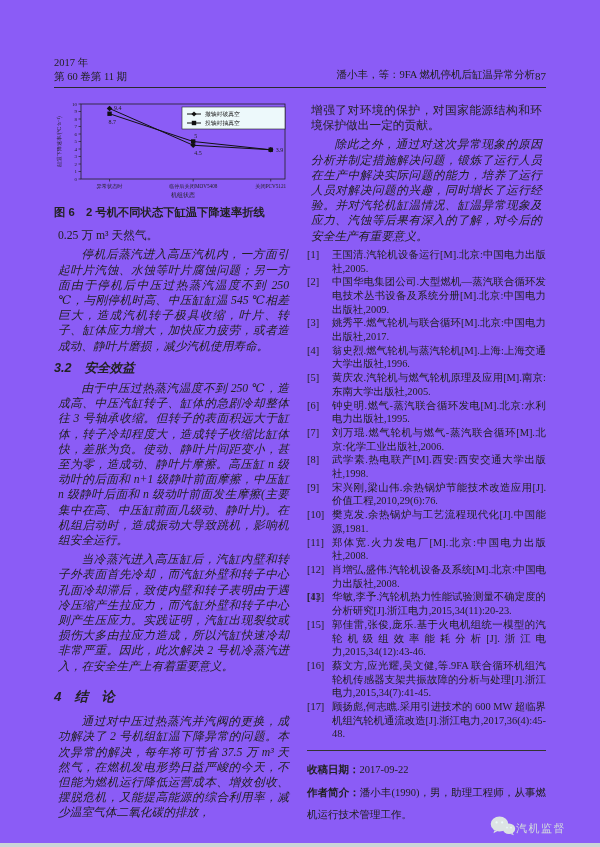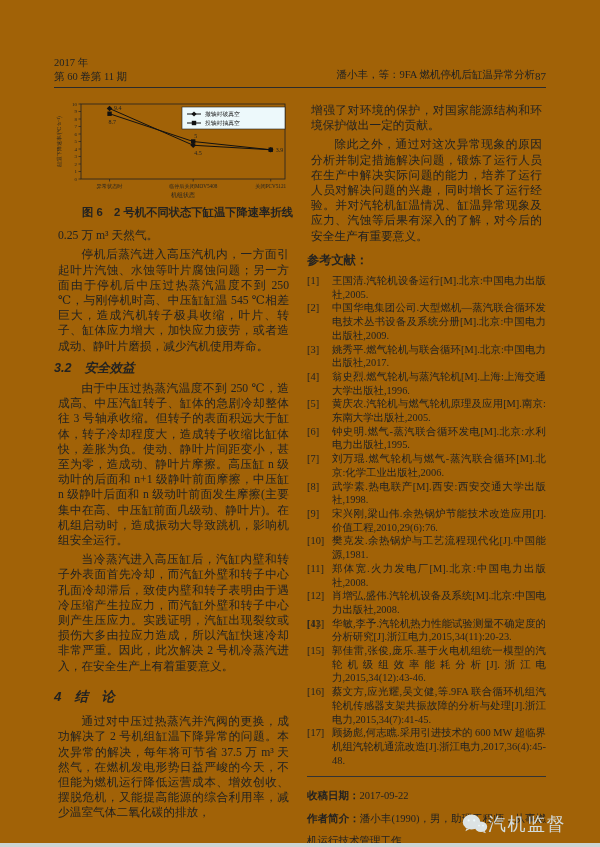--- a/index.html
+++ b/index.html
@@ -1,45 +1,45 @@
 <!DOCTYPE html>
 <html><head>
 <meta charset="utf-8">
 <style>
   html,body{margin:0;padding:0;background:#dfe7e8;}
-  .page{position:relative;width:600px;height:847px;background:#a16207;overflow:hidden;
+  .page{position:relative;width:600px;height:847px;background:#8b5cf6;overflow:hidden;
         font-family:"Liberation Serif","DejaVu Serif",serif;color:#222;}
   .content{position:absolute;left:54px;top:56px;width:492px;}
   .header{display:flex;align-items:flex-end;}
   .header-left{font-size:10.5px;line-height:13.5px;white-space:nowrap;}
   .header-center{flex:1;text-align:right;font-size:10.5px;padding-bottom:1px;}
   .header-right{font-size:11px;padding-bottom:1px;}
   .rule{border-top:1.3px solid #2b2b2b;margin-top:4px;}
   .columns{display:flex;gap:14px;margin-top:11px;}
   .col{flex:1;min-width:0;font-size:11.7px;line-height:15.2px;text-align:justify;}
   p{margin:4px;}
-  .indent{text-indent:2em;}
+  .indent{text-indent:2em;font-style:italic;}
   .chart{display:block;}
   .chart text{font-family:"Liberation Serif","DejaVu Serif",serif;fill:#222;}
   .fig-caption{font-family:"Liberation Sans","DejaVu Sans",sans-serif;font-weight:bold;
-               text-align:right;font-size:11.3px;margin:3px 0 8px;}
+               text-align:left;font-size:11.3px;margin:3px 0 8px;}
   .sec-head{font-family:"Liberation Sans","DejaVu Sans",sans-serif;font-weight:bold;
             font-size:12.6px;margin:7px 0 5px;font-style:italic;}
   .sec-head .sec-num{margin-right:13px;}
   .sec-head-4{font-size:13.4px;margin:15px 0 10px;}
   .refs-heading{font-family:"Liberation Sans","DejaVu Sans",sans-serif;font-weight:bold;
                 font-size:12.2px;margin:9px 0 6px;}
   .refs{font-size:10.4px;line-height:13.7px;}
   .ref-item{position:relative;padding-left:25px;text-align:justify;}
   .ref-num{position:absolute;left:0;}
   .footer-sep{border-top:1px solid #333;margin:9px 0 7px;}
   .footer-meta{font-size:10.5px;line-height:22px;text-align:justify;}
   .meta-label{font-family:"Liberation Sans","DejaVu Sans",sans-serif;font-weight:bold;}
-  .watermark{position:absolute;right:34px;bottom:11px;display:flex;align-items:center;
-             color:#d2dbdc;font-size:18px;letter-spacing:1.5px;
+  .watermark{position:absolute;right:34px;bottom:11px;display:flex;align-items:flex-end;
+             color:#d2dbdc;font-size:11px;letter-spacing:1.5px;
              font-family:"Liberation Sans","DejaVu Sans",sans-serif;}
   .bottom-strip{position:absolute;left:0;right:0;bottom:0;height:4px;background:#ccd5d6;}
 </style>
 </head>
 <body>
 
 <div class="page">
   <div class="content">
 
     <div class="header">
@@ -122,21 +122,20 @@
         <div class="sec-head sec-head-4">
           <span class="sec-num">4</span><span>结　论</span>
         </div>
         <p class="indent">通过对中压过热蒸汽并汽阀的更换，成功解决了 2 号机组缸温下降异常的问题。本次异常的解决，每年将可节省 37.5 万 m³ 天然气，在燃机发电形势日益严峻的今天，不但能为燃机运行降低运营成本、增效创收、摆脱危机，又能提高能源的综合利用率，减少温室气体二氧化碳的排放，</p>
       </div>
 
       <div class="col">
         <p>增强了对环境的保护，对国家能源结构和环境保护做出一定的贡献。</p>
         <p class="indent">除此之外，通过对这次异常现象的原因分析并制定措施解决问题，锻炼了运行人员在生产中解决实际问题的能力，培养了运行人员对解决问题的兴趣，同时增长了运行经验。并对汽轮机缸温情况、缸温异常现象及应力、汽蚀等后果有深入的了解，对今后的安全生产有重要意义。</p>
 
-        <div class="refs-heading">参考文献：</div>
         <div class="refs">
             <div class="ref-item"><span class="ref-num">[1]</span><span>王国清.汽轮机设备运行[M].北京:中国电力出版社,2005.</span></div>
             <div class="ref-item"><span class="ref-num">[2]</span><span>中国华电集团公司.大型燃机—蒸汽联合循环发电技术丛书设备及系统分册[M].北京:中国电力出版社,2009.</span></div>
             <div class="ref-item"><span class="ref-num">[3]</span><span>姚秀平.燃气轮机与联合循环[M].北京:中国电力出版社,2017.</span></div>
             <div class="ref-item"><span class="ref-num">[4]</span><span>翁史烈.燃气轮机与蒸汽轮机[M].上海:上海交通大学出版社,1996.</span></div>
             <div class="ref-item"><span class="ref-num">[5]</span><span>黄庆农.汽轮机与燃气轮机原理及应用[M].南京:东南大学出版社,2005.</span></div>
             <div class="ref-item"><span class="ref-num">[6]</span><span>钟史明.燃气-蒸汽联合循环发电[M].北京:水利电力出版社,1995.</span></div>
             <div class="ref-item"><span class="ref-num">[7]</span><span>刘万琨.燃气轮机与燃气-蒸汽联合循环[M].北京:化学工业出版社,2006.</span></div>
             <div class="ref-item"><span class="ref-num">[8]</span><span>武学素.热电联产[M].西安:西安交通大学出版社,1998.</span></div>
             <div class="ref-item"><span class="ref-num">[9]</span><span>宋兴刚,梁山伟.余热锅炉节能技术改造应用[J].价值工程,2010,29(6):76.</span></div>

